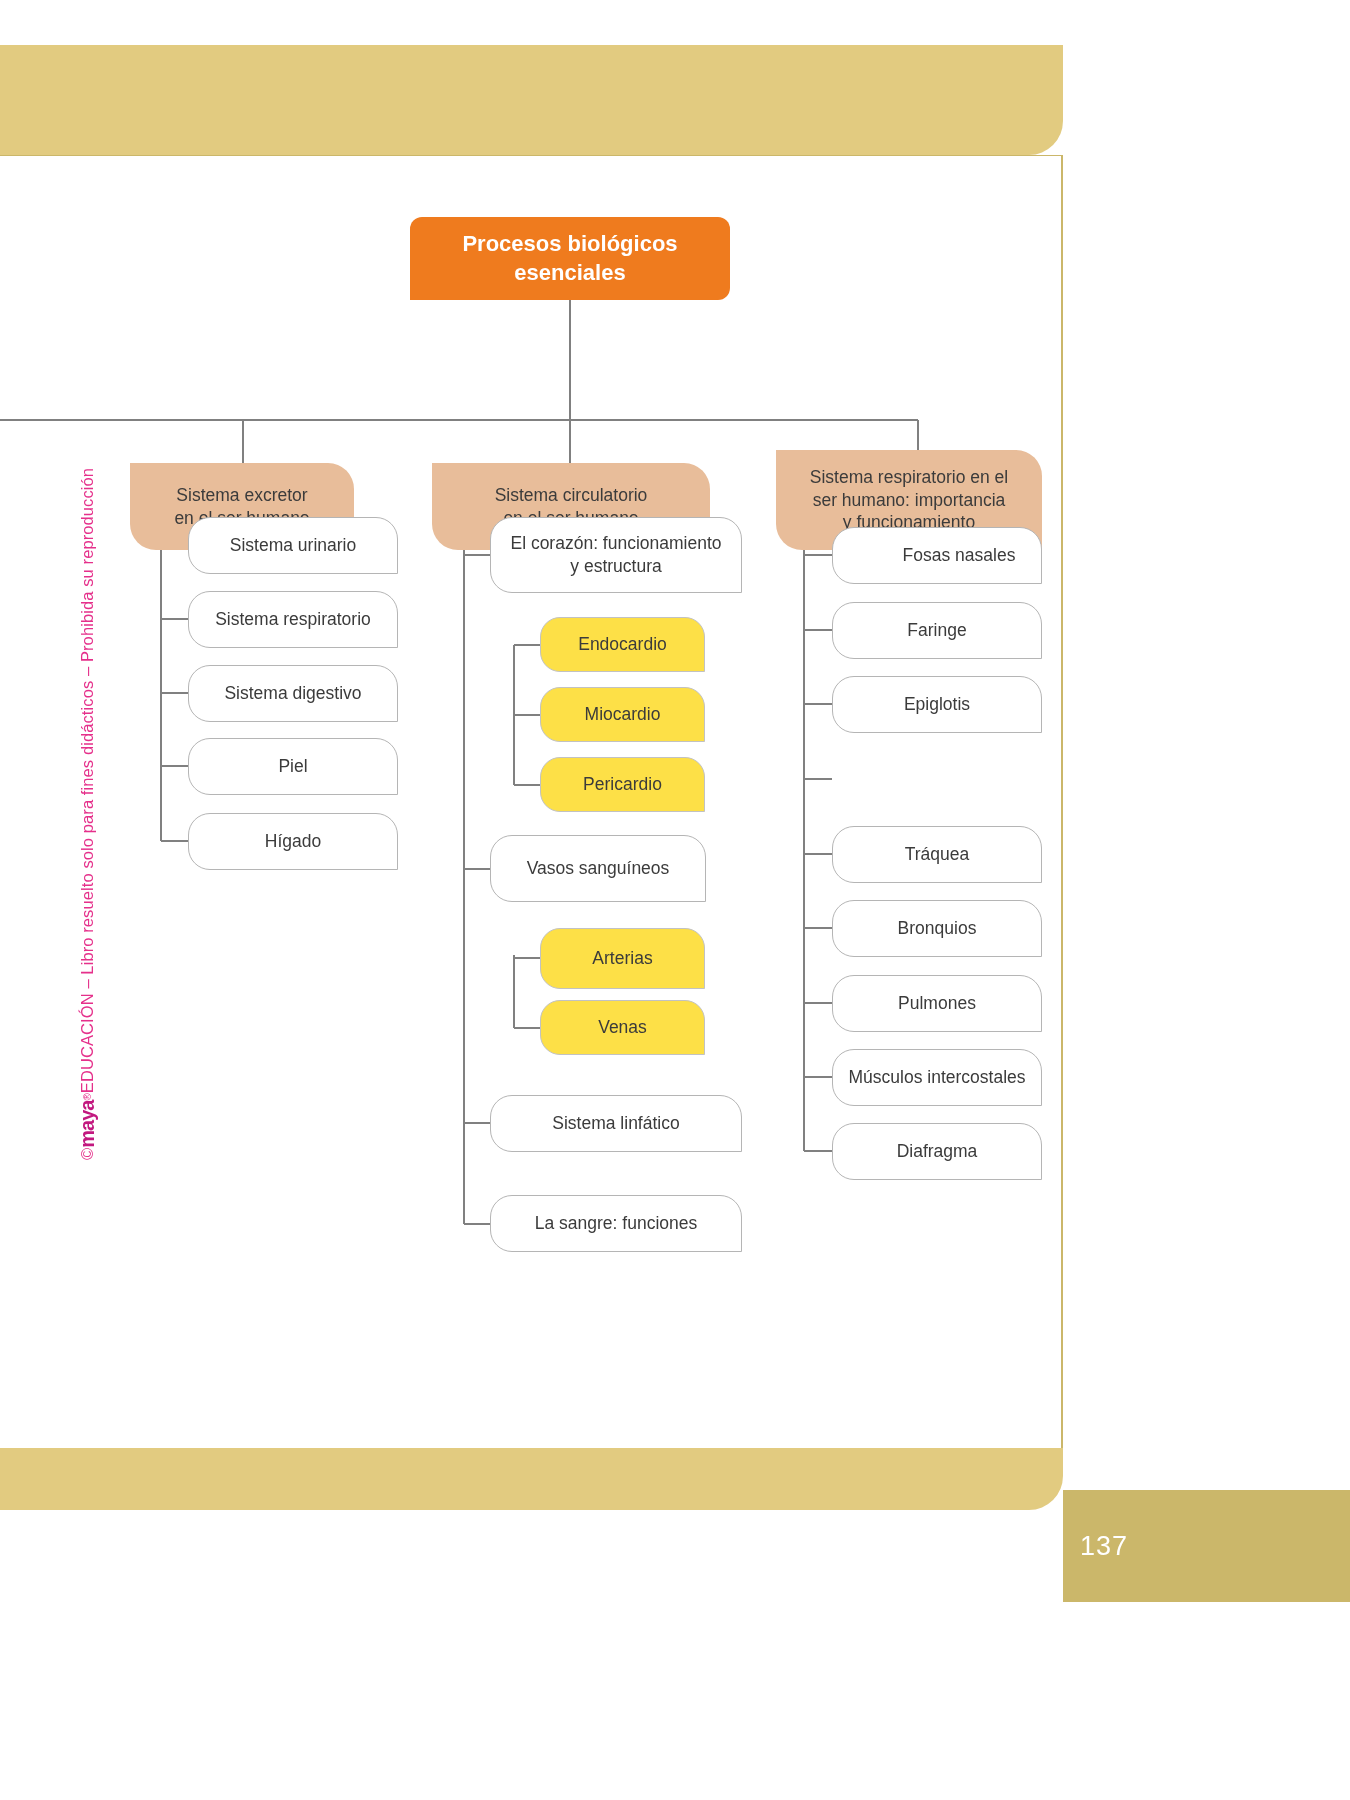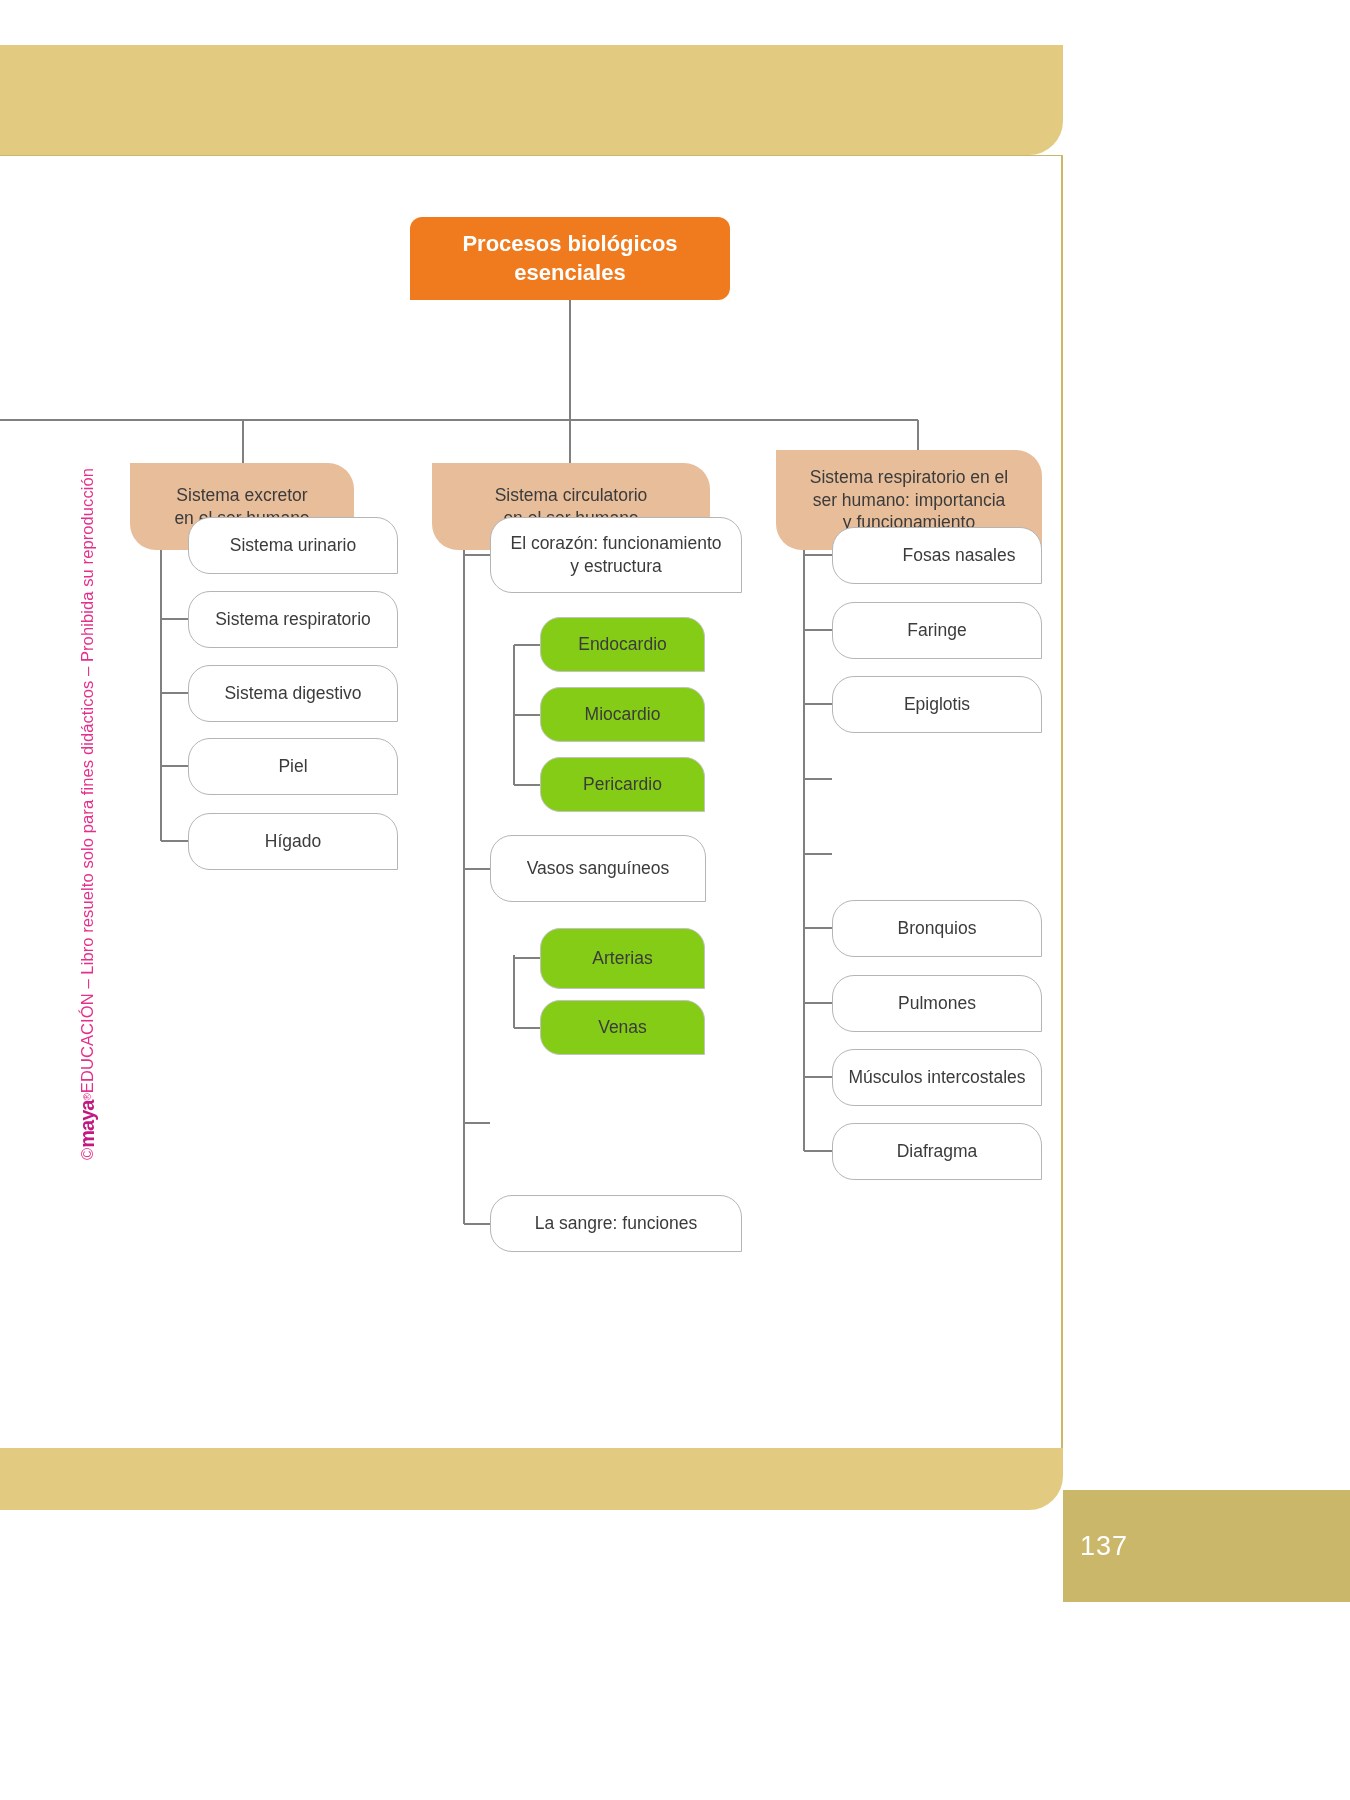--- a/index.html
+++ b/index.html
@@ -74,21 +74,21 @@
     border-top-right-radius:26px; border-bottom-left-radius:26px;
     border-top-left-radius:0; border-bottom-right-radius:0;
   }
   .node.lvl3{
     background:#ffffff; color:#3b3b3b; font-size:17.5px;
     border:1.5px solid #b5b5b5;
     border-top-left-radius:22px; border-bottom-left-radius:22px;
     border-top-right-radius:22px; border-bottom-right-radius:0;
   }
   .node.lvl4{
-    background:#84cc16; color:#3b3b3b; font-size:17.5px;
+    background:#fde047; color:#3b3b3b; font-size:17.5px;
     border:1.5px solid #c2c2c2;
     border-top-left-radius:20px; border-bottom-left-radius:20px;
     border-top-right-radius:20px; border-bottom-right-radius:0;
   }
 </style>
 </head>
 <body>
 
 <div class="top-band"></div>
 <div class="page-frame"></div>
@@ -209,33 +209,39 @@
     <span>Vasos sanguíneos</span>
   </div>
 
   <div class="node lvl4" style="left:540px; top:758px; width:165px; height:61px;margin-top:15px;">
     <span>Arterias</span>
   </div>
   <div class="node lvl4" style="left:540px; top:845px; width:165px; height:55px;">
     <span>Venas</span>
   </div>
 
+  <div class="node lvl3" style="left:490px; top:940px; width:252px; height:57px;">
+    <span>Sistema linfático</span>
+  </div>
   <div class="node lvl3" style="left:490px; top:1040px; width:252px; height:57px;">
     <span>La sangre: funciones</span>
   </div>
 
   <div class="node lvl3" style="left:832px; top:372px; width:210px; height:57px;padding-left:44px;">
     <span>Fosas nasales</span>
   </div>
   <div class="node lvl3" style="left:832px; top:447px; width:210px; height:57px;">
     <span>Faringe</span>
   </div>
   <div class="node lvl3" style="left:832px; top:521px; width:210px; height:57px;">
     <span>Epiglotis</span>
   </div>
+  <div class="node lvl3" style="left:832px; top:671px; width:210px; height:57px;">
+    <span>Tráquea</span>
+  </div>
   <div class="node lvl3" style="left:832px; top:745px; width:210px; height:57px;">
     <span>Bronquios</span>
   </div>
   <div class="node lvl3" style="left:832px; top:820px; width:210px; height:57px;">
     <span>Pulmones</span>
   </div>
   <div class="node lvl3" style="left:832px; top:894px; width:210px; height:57px;">
     <span>Músculos intercostales</span>
   </div>
   <div class="node lvl3" style="left:832px; top:968px; width:210px; height:57px;">

